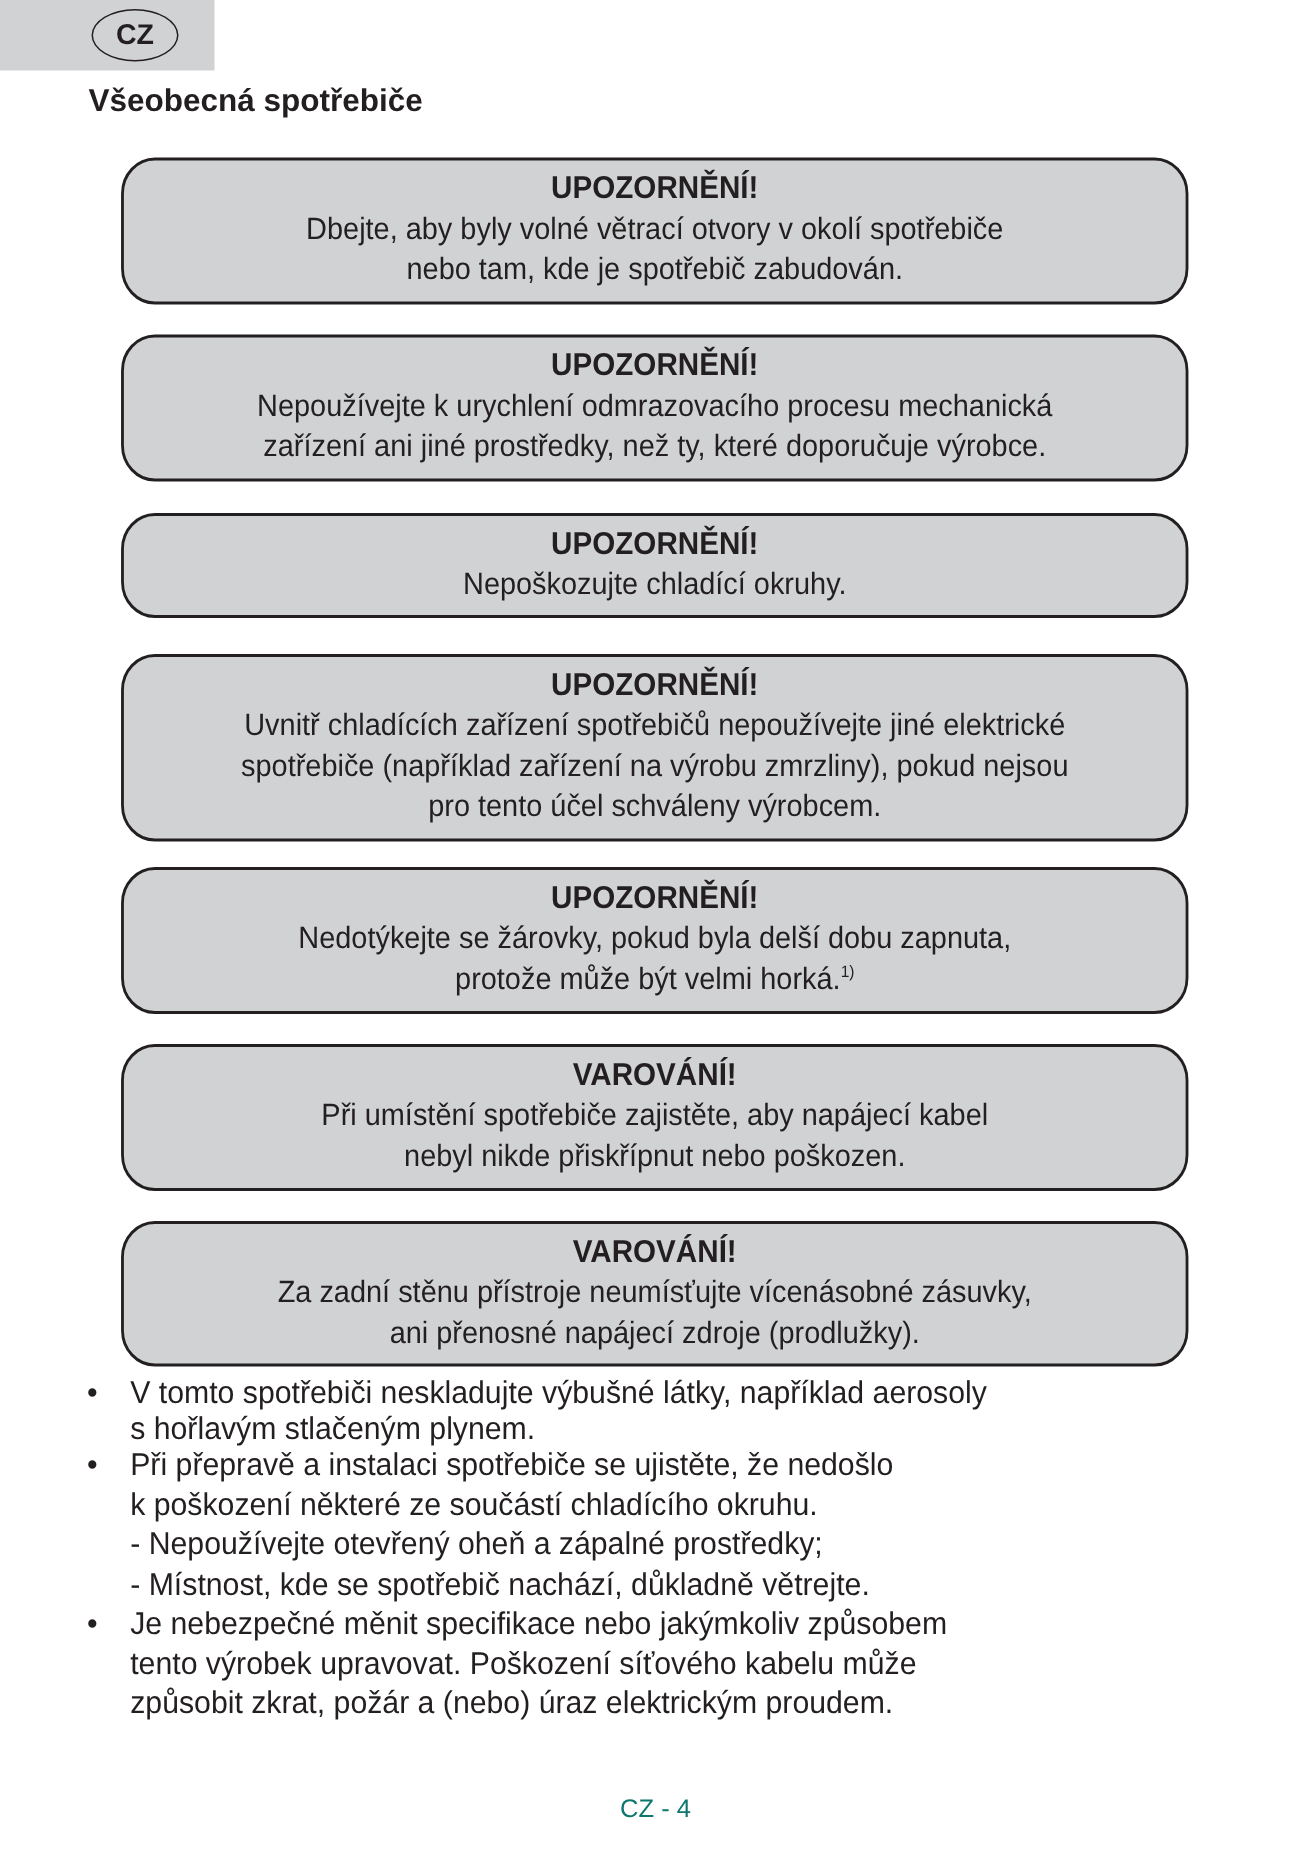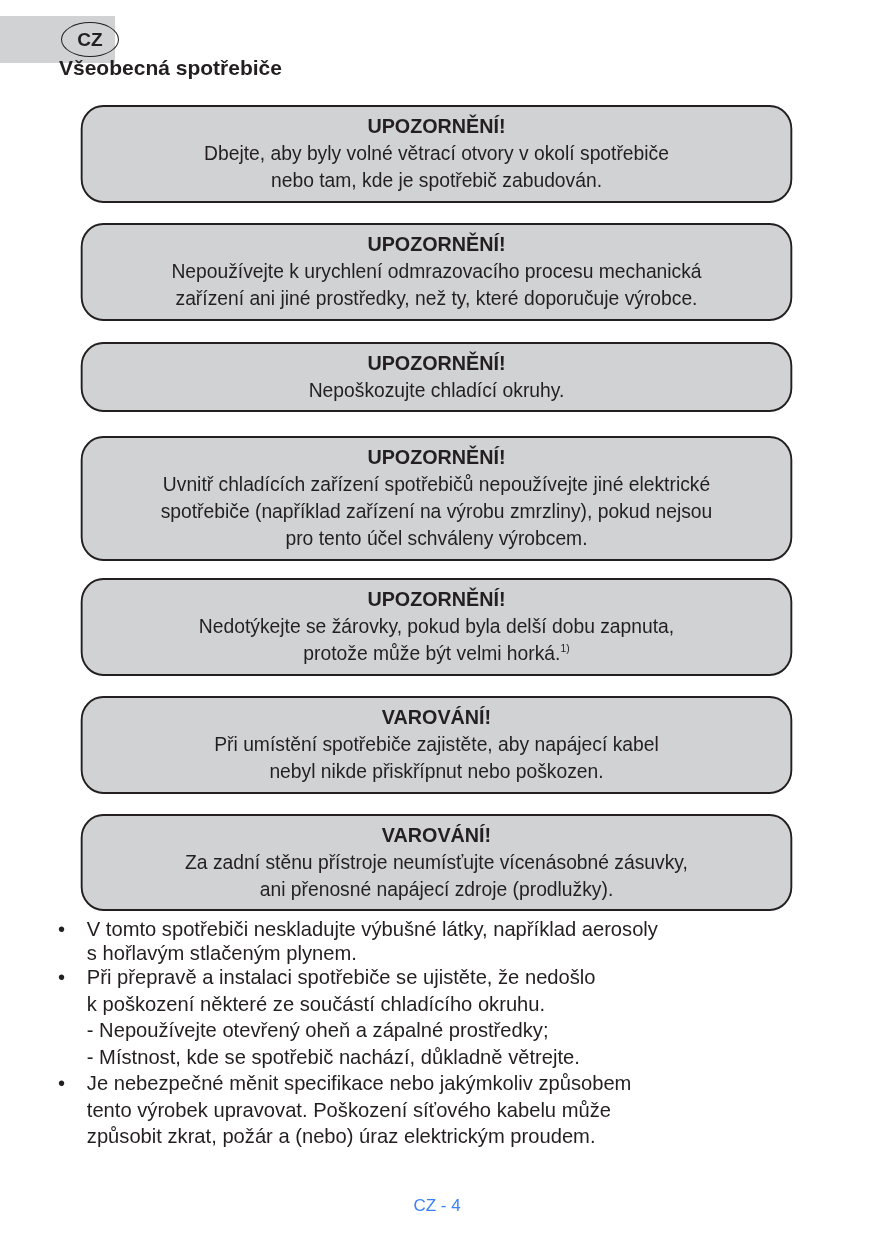--- a/index.html
+++ b/index.html
@@ -1,22 +1,23 @@
 <!DOCTYPE html>
 <html><head>
 <meta charset="utf-8">
 <style>
   html, body { margin: 0; padding: 0; }
   body {
     width: 874px; height: 1240px; background: #ffffff; position: relative;
     font-family: "Liberation Sans", sans-serif; color: #231f20; overflow: hidden;
   }
   .lang-tab {
-    position: absolute; left: 0; top: 16px; width: 115px; height: 47px;
+    position: absolute; left: 0; top: 0; width: 115px; height: 47px;
     background: #d1d2d4;
+    padding-left: 28px;
   }
   .lang-oval {
     position: absolute; left: 61px; top: 6px; width: 58px; height: 35px;
     border: 1.5px solid #231f20; border-radius: 50%; box-sizing: border-box;
     display: flex; align-items: center; justify-content: center;
     font-weight: bold; font-size: 19px; color: #231f20;
   }
   .section-title {
     position: absolute; left: 59px; top: 56px;
     font-size: 21px; font-weight: bold; color: #231f20;
@@ -34,21 +35,21 @@
   .bullets {
     position: absolute; left: 58px; top: 916px; width: 770px;
     font-size: 21px; line-height: 26.5px; transform: scaleX(0.96); transform-origin: left;
   }
   .bullet { position: relative; padding-left: 30px; }
   .bullet .dot { position: absolute; left: 0; top: 0; }
   .bullet .l { white-space: nowrap; }
   .bullet.tight .l { line-height: 22px; }
   .page-num {
     position: absolute; left: 0; width: 874px; top: 1196px; text-align: center;
-    font-size: 17px; color: #3b82f6;
+    font-size: 17px; color: #0f766e;
   }
 </style>
 </head>
 <body>
 
 <div class="lang-tab">
   <div class="lang-oval">CZ</div>
 </div>
 
 <div class="section-title">Všeobecná spotřebiče</div>

